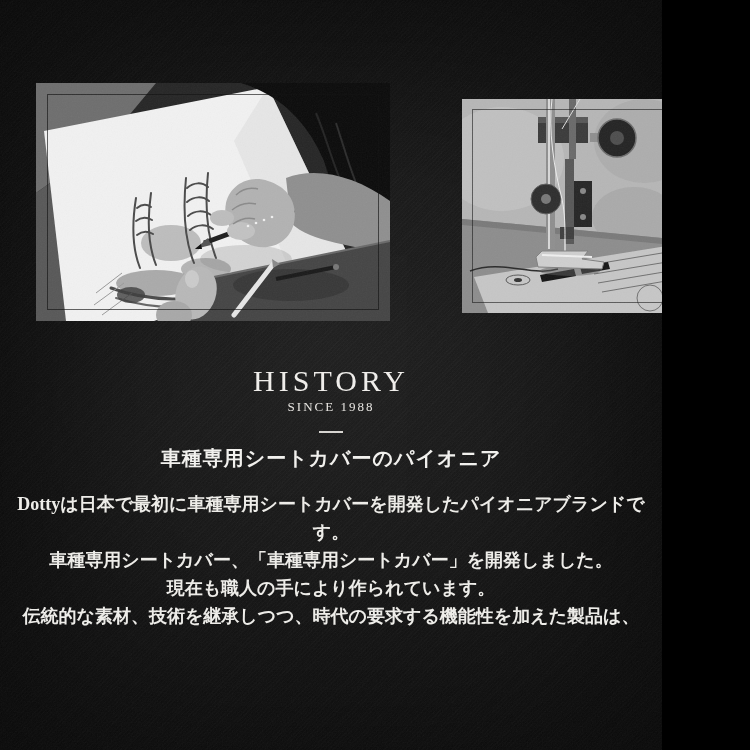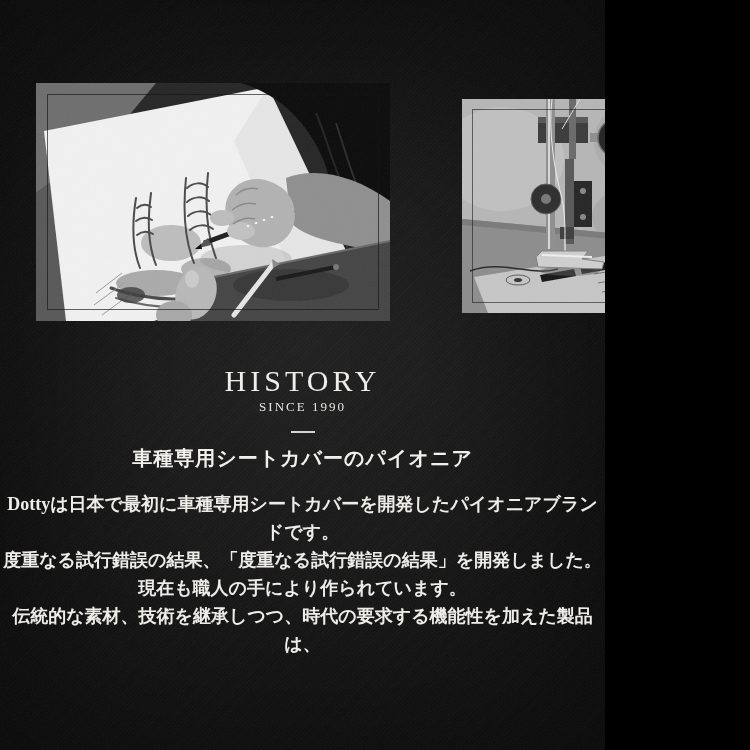--- a/index.html
+++ b/index.html
@@ -1,19 +1,19 @@
 <!DOCTYPE html>
 <html><head>
 <meta charset="utf-8">
 <style>
   * { margin:0; padding:0; box-sizing:border-box; }
   html,body { background:#000; }
   .stage {
     position:relative;
-    width:605px; height:750px;
+    width:662px; height:750px;
     overflow:hidden;
     background-color:#141414;
     background-image:
       radial-gradient(ellipse 540px 430px at 50% 46%, rgba(255,255,255,0.045), rgba(255,255,255,0) 70%),
       repeating-linear-gradient(135deg, rgba(255,255,255,0.016) 0px, rgba(255,255,255,0.016) 1px, rgba(0,0,0,0) 1px, rgba(0,0,0,0) 3px);
     font-family:"Liberation Serif","DejaVu Serif",serif;
     color:#f1efec;
   }
   .vignette {
     position:absolute; inset:0; z-index:0;
@@ -189,26 +189,26 @@
       <ellipse cx="108" cy="172" rx="30" ry="5" fill="#5c5c5c" opacity="0.5"></ellipse>
       <polygon points="80,152 126,152 120,160 142,163 140,170 76,168 74,158" fill="#cfcfcf" stroke="#808080" stroke-width="1"></polygon>
       <line x1="80" y1="156" x2="130" y2="158" stroke="#efefef" stroke-width="2"></line>
 
       <rect x="10.5" y="10.5" width="190" height="193" fill="none" stroke="#161616" stroke-opacity="0.6"></rect>
     </svg>
   </figure>
 
   <section class="history">
     <h1 class="title">HISTORY</h1>
-    <div class="subtitle">SINCE 1990</div>
+    <div class="subtitle">SINCE 1988</div>
     <div class="divider"></div>
     <h2 class="heading">車種専用シートカバーのパイオニア</h2>
     <div class="paragraph">
       <div>Dottyは日本で最初に車種専用シートカバーを開発したパイオニアブランドです。</div>
-      <div>度重なる試行錯誤の結果、「度重なる試行錯誤の結果」を開発しました。</div>
+      <div>車種専用シートカバー、「車種専用シートカバー」を開発しました。</div>
       <div>現在も職人の手により作られています。</div>
       <div>伝統的な素材、技術を継承しつつ、時代の要求する機能性を加えた製品は、</div>
     </div>
   </section>
 
   <svg class="grain" width="750" height="750">
     <filter id="grainF">
       <feTurbulence type="fractalNoise" baseFrequency="0.8" numOctaves="3" stitchTiles="stitch"></feTurbulence>
       <feColorMatrix type="saturate" values="0"></feColorMatrix>
     </filter>

